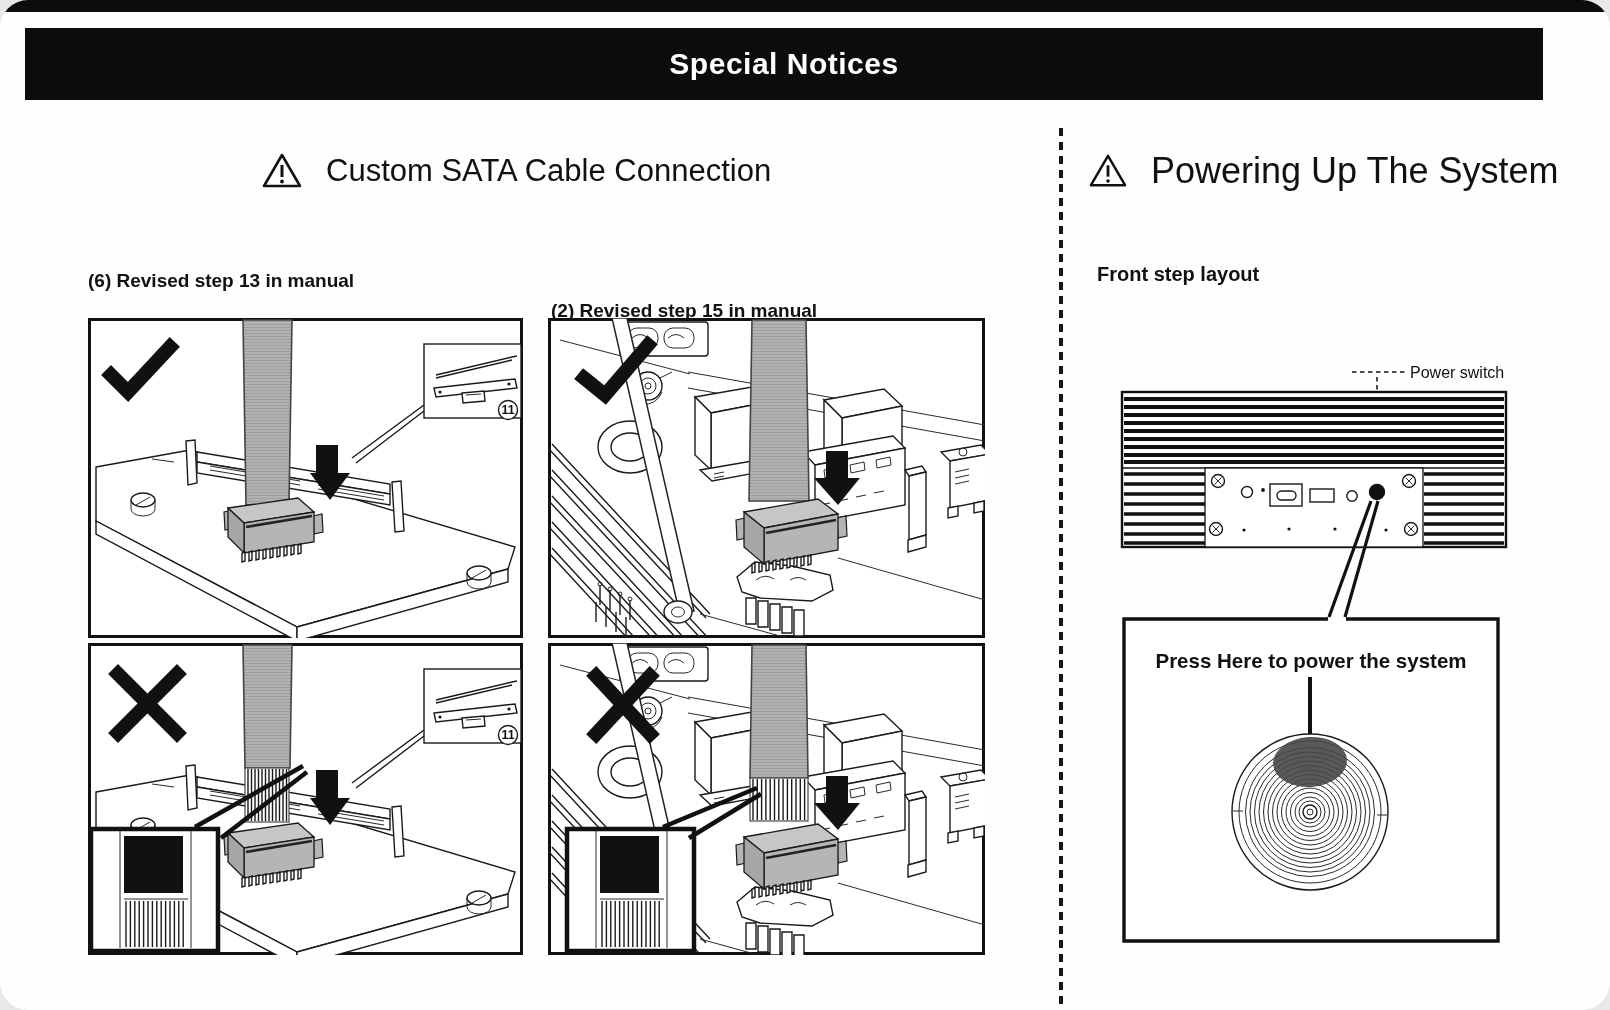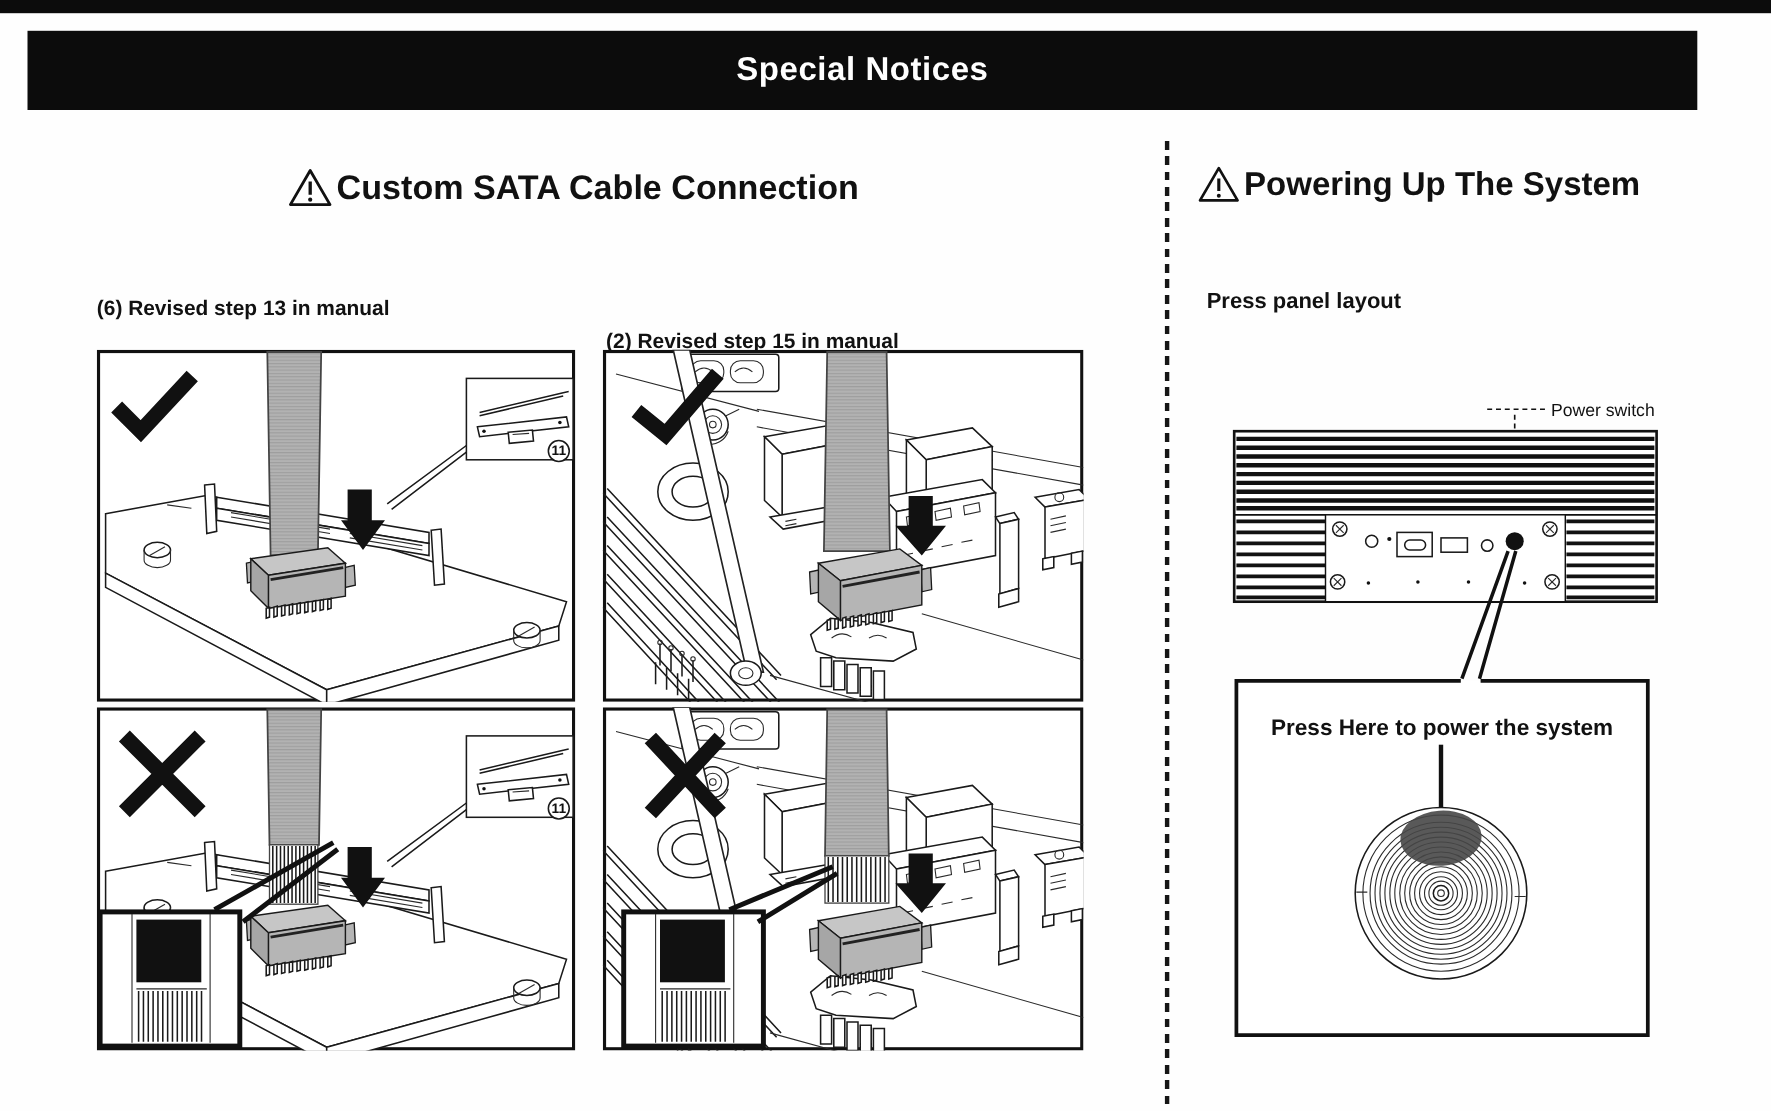--- a/index.html
+++ b/index.html
@@ -1,24 +1,24 @@
 <!DOCTYPE html>
 <html><head>
 <meta charset="utf-8">
 <style>
   html,body{margin:0;padding:0;background:#e8e8e8;}
   .page{position:relative;width:1610px;height:1010px;background:#fefefe;overflow:hidden;
-        font-family:"Liberation Sans",sans-serif;color:#111;}
+        font-family:"Liberation Sans",sans-serif;color:#111;border-radius:28px;}
   .top-strip{position:absolute;left:0;top:0;width:1610px;height:12px;background:#0c0c0c;}
   .banner{position:absolute;left:25px;top:28px;width:1518px;height:72px;background:#0c0c0c;
           display:flex;align-items:center;justify-content:center;}
   .banner-title{color:#ffffff;font-size:30px;font-weight:bold;letter-spacing:.5px;}
-  .sec-heading{position:absolute;display:flex;align-items:center;gap:4px;font-weight:bold;}
+  .sec-heading{position:absolute;display:flex;align-items:center;gap:24px;font-weight:normal;}
   .sec-heading.left{left:262px;top:152px;font-size:31px;}
-  .sec-heading.right{left:1089px;top:150px;font-size:30px;text-align:center;}
+  .sec-heading.right{left:1089px;top:150px;font-size:36px;text-align:center;}
   .warn-ico{flex:0 0 auto;}
   .fig-caption{position:absolute;font-weight:bold;font-size:19px;}
   .cap1{left:88px;top:270px;}
   .cap2{left:551px;top:268px;margin-top:32px;}
   .subheading{position:absolute;left:1097px;top:263px;font-weight:bold;font-size:20px;}
   .divider{position:absolute;left:1059px;top:128px;width:4px;height:882px;
            background:repeating-linear-gradient(to bottom,#161616 0 8px,transparent 8px 14px);}
   .figsvg{position:absolute;}
   svg{display:block;}
   .wf{fill:#ffffff;stroke:#1a1a1a;stroke-width:1.4;}
@@ -263,21 +263,21 @@
 
   <div class="sec-heading right">
     <svg class="warn-ico" width="38" height="36" viewBox="0 0 40 38">
       <path d="M20,3 L38,34 H2 Z" fill="none" stroke="#111" stroke-width="2.6" stroke-linejoin="round"></path>
       <path d="M20,13 V25" stroke="#111" stroke-width="3"></path>
       <circle cx="20" cy="29.5" r="1.9" fill="#111"></circle>
     </svg>
     <span>Powering Up The System</span>
   </div>
 
-  <div class="subheading">Press panel layout</div>
+  <div class="subheading">Front step layout</div>
 
   <svg class="figsvg" style="left:1060px;top:330px" width="460" height="625" viewBox="1060 330 460 625">
 
     <text class="svgtext" x="1410" y="378" font-size="16">Power switch</text>
     <path d="M1352,372 H1406" stroke="#111" stroke-width="1.5" stroke-dasharray="4.5,3.5" fill="none"></path>
     <path d="M1377,377 V482" stroke="#111" stroke-width="1.5" stroke-dasharray="4.5,3.5" fill="none"></path>
 
     <g>
       <rect x="1122" y="392" width="384" height="155" fill="#fff" stroke="#111" stroke-width="2.4"></rect>
       <g>

